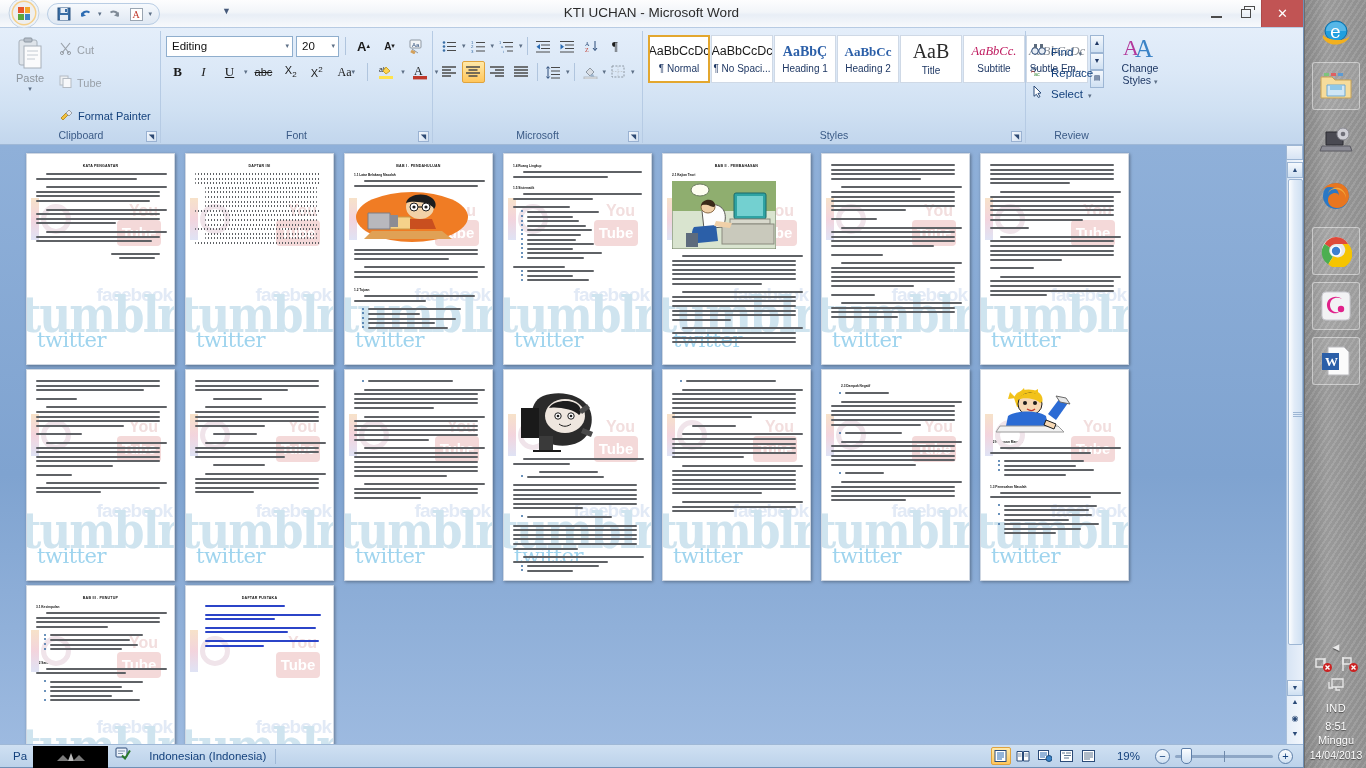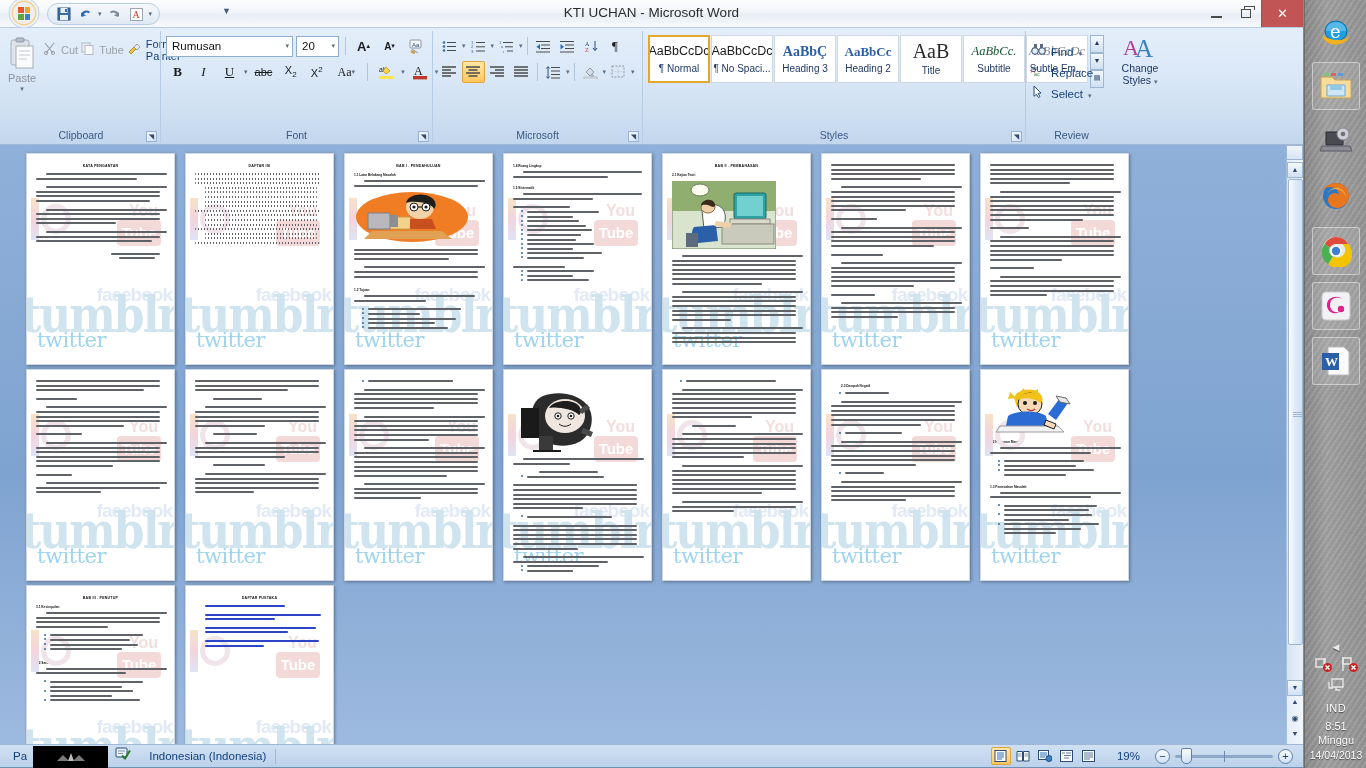--- a/index.html
+++ b/index.html
@@ -122,21 +122,21 @@
     font-size:7px; color:#2e4a73; text-align:center; line-height:9px;
   }
 
   
   .g-clipboard{ width:158px; }
   .paste{
     width:46px; display:flex; flex-direction:column; align-items:center; gap:1px;
     color:#8d949c; font-size:11px; padding-top:2px;
   }
   .paste .bigicon{ width:30px; height:34px; position:relative; }
-  .clip-list{ display:flex; gap:3px; padding:5px 0 0 6px; }
+  .clip-list{ display:flex; flex-direction:column; gap:14px; padding:5px 0 0 6px; }
   .clip-item{ display:flex; align-items:center; gap:5px; font-size:11px; color:#9aa1a9; height:19px;}
   .clip-item.enabled{ color:#14417c; }
 
   
   .g-font{ width:272px; }
   .fontrow{ display:flex; align-items:center; gap:3px; margin-bottom:4px; }
   .combo{
     height:21px; background:#fff; border:1px solid #8faecd;
     display:flex; align-items:center; justify-content:space-between;
     padding:0 3px 0 5px; font-size:11.5px; color:#111;
@@ -488,21 +488,21 @@
         <div class="group-label">
           <span>Clipboard</span>
           <span class="dialog-launcher">◥</span>
         </div>
       </div>
 
       <div class="group g-font">
         <div class="group-body" style="flex-direction:column;">
           <div class="fontrow">
             <div class="combo fontname">
-              <span>Rumusan</span>
+              <span>Editing</span>
               <span class="caret">▾</span>
             </div>
             <div class="combo fontsize">
               <span>20</span>
               <span class="caret">▾</span>
             </div>
             <span class="sep"></span>
             <div class="rbtn">
                 <b style="font-size:13px">A</b>
                 <span style="font-size:7px">▴</span>
@@ -683,32 +683,32 @@
             <div class="stylebox sel">
               <div class="sb-sample">AaBbCcDc</div>
               <div class="sb-name">¶ Normal</div>
             </div>
             <div class="stylebox">
               <div class="sb-sample">AaBbCcDc</div>
               <div class="sb-name">¶ No Spaci...</div>
             </div>
             <div class="stylebox">
               <div class="sb-sample" style="font-family:'Liberation Serif',serif;font-weight:bold;color:#2b5fa8;font-size:14px">AaBbÇ</div>
-              <div class="sb-name">Heading 3</div>
+              <div class="sb-name">Heading 1</div>
             </div>
             <div class="stylebox">
               <div class="sb-sample" style="font-family:'Liberation Serif',serif;font-weight:bold;color:#2b5fa8;font-size:13px">AaBbCc</div>
               <div class="sb-name">Heading 2</div>
             </div>
             <div class="stylebox">
               <div class="sb-sample" style="font-family:'Liberation Serif',serif;font-size:20px;line-height:20px;color:#2b2b2b">AaB</div>
               <div class="sb-name">Title</div>
             </div>
             <div class="stylebox">
-              <div class="sb-sample" style="font-family:'Liberation Serif',serif;font-style:italic;color:#14532d">AaBbCc.</div>
+              <div class="sb-sample" style="font-family:'Liberation Serif',serif;font-style:italic;color:#be185d">AaBbCc.</div>
               <div class="sb-name">Subtitle</div>
             </div>
             <div class="stylebox">
               <div class="sb-sample" style="font-family:'Liberation Serif',serif;font-style:italic;color:#8a8f96">AaBbCcDc</div>
               <div class="sb-name">Subtle Em...</div>
             </div>
             <div class="gal-scroll">
               <div>▲</div>
               <div>▼</div>
               <div>▤</div>

